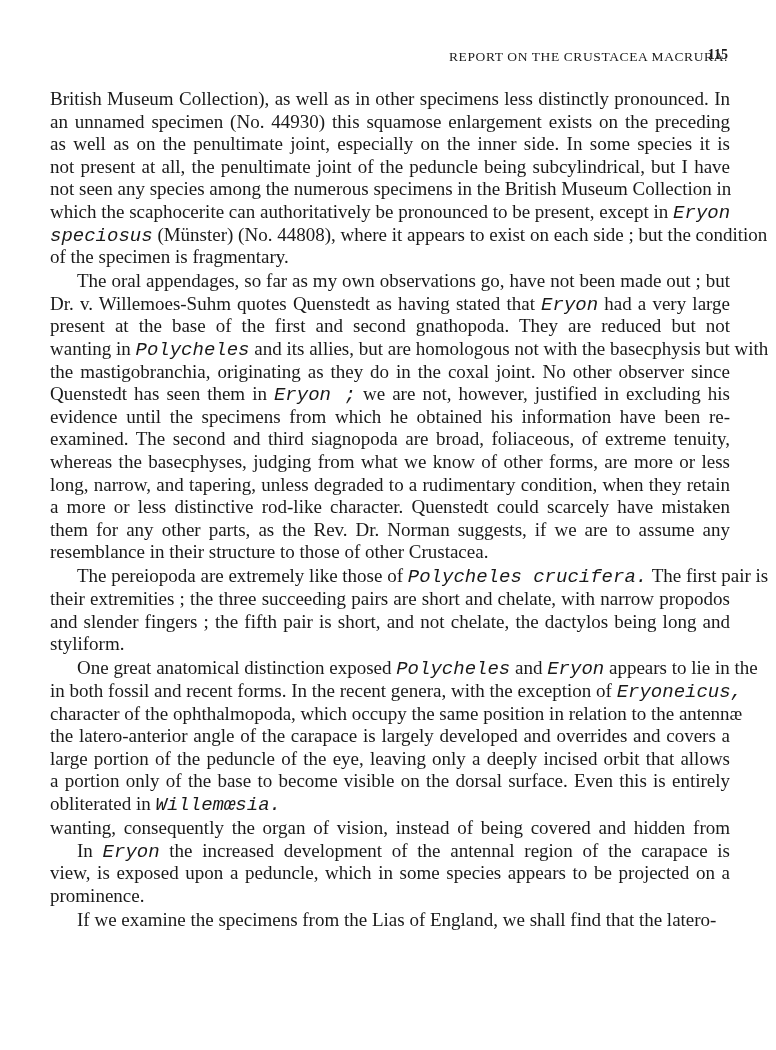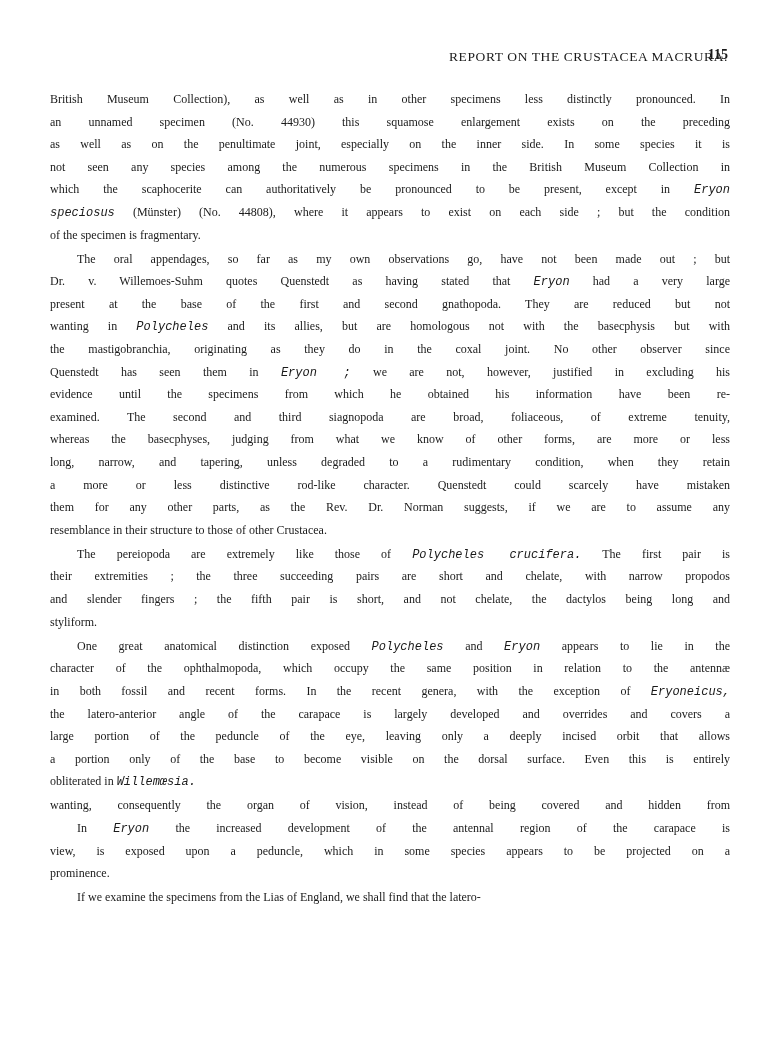--- a/index.html
+++ b/index.html
@@ -18,21 +18,21 @@
     font-size: 13.5px; letter-spacing: 0.6px; top: 2px;
   }
   .page-number {
     position: absolute; right: 0; top: 0;
     font-family: "Liberation Serif", serif;
     font-size: 14px; font-weight: bold;
   }
   .body-text {
     position: absolute; top: 88px; left: 50px; width: 680px;
     font-family: "Liberation Serif", serif;
-    font-size: 12px; line-height: 22.6px;
+    font-size: 19px; line-height: 22.6px;
   }
   .line {
     display: block; white-space: nowrap; text-align: justify;
     text-align-last: justify; height: 22.6px; overflow: visible;
   }
   .line.last { text-align-last: left; }
   .line.indent { padding-left: 27px; }
   .para-gap { height: 1.5px; }
   em { font-style: italic; font-family: Liberation Mono, monospace; }
 </style>
@@ -42,20 +42,21 @@
 <div class="page">
   <div class="running-head">
     <span class="running-title">REPORT ON THE CRUSTACEA MACRURA.</span>
     <span class="page-number">115</span>
   </div>
   <div class="body-text" id="body-text">
       <div>
         <span class="line"><span>British Museum Collection), as well as in other specimens less distinctly pronounced.   In</span></span>
         <span class="line"><span>an unnamed specimen (No. 44930) this squamose enlargement exists on the preceding</span></span>
         <span class="line"><span>as well as on the penultimate joint, especially on the inner side.   In some species it is</span></span>
+        <span class="line"><span>not present at all, the penultimate joint of the peduncle being subcylindrical, but I have</span></span>
         <span class="line"><span>not seen any species among the numerous specimens in the British Museum Collection in</span></span>
         <span class="line"><span>which the scaphocerite can authoritatively be pronounced to be present, except in </span><em>Eryon</em></span>
         <span class="line"><em>speciosus</em><span> (Münster) (No. 44808), where it appears to exist on each side ; but the condition</span></span>
         <span class="line last"><span>of the specimen is fragmentary.</span></span>
       </div>
       <div class="para-gap"></div>
       <div>
         <span class="line indent"><span>The oral appendages, so far as my own observations go, have not been made out ; but</span></span>
         <span class="line"><span>Dr. v. Willemoes-Suhm quotes Quenstedt as having stated that </span><em>Eryon</em><span> had a very large</span></span>
         <span class="line"><span>present at the base of the first and second gnathopoda.   They are reduced but not</span></span>
@@ -73,22 +74,22 @@
       <div class="para-gap"></div>
       <div>
         <span class="line indent"><span>The pereiopoda are extremely like those of </span><em>Polycheles crucifera.</em><span>   The first pair is</span></span>
         <span class="line"><span>their extremities ; the three succeeding pairs are short and chelate, with narrow propodos</span></span>
         <span class="line"><span>and slender fingers ;  the fifth pair is short, and not chelate, the dactylos being long and</span></span>
         <span class="line last"><span>styliform.</span></span>
       </div>
       <div class="para-gap"></div>
       <div>
         <span class="line indent"><span>One great anatomical distinction exposed </span><em>Polycheles</em><span> and </span><em>Eryon</em><span> appears to lie in the</span></span>
+        <span class="line"><span>in both fossil and recent forms.   In the recent genera, with the exception of </span><em>Eryoneicus,</em></span>
         <span class="line"><span>character of the ophthalmopoda, which occupy the same position in relation to the antennæ</span></span>
-        <span class="line"><span>in both fossil and recent forms.   In the recent genera, with the exception of </span><em>Eryoneicus,</em></span>
         <span class="line"><span>the latero-anterior angle of the carapace is largely developed and overrides and covers a</span></span>
         <span class="line"><span>large portion of the peduncle of the eye, leaving only a deeply incised orbit that allows</span></span>
         <span class="line"><span>a portion only of the base to become visible on the dorsal surface.   Even this is entirely</span></span>
         <span class="line last"><span>obliterated in </span><em>Willemœsia.</em></span>
       </div>
       <div class="para-gap"></div>
       <div>
         <span class="line"><span>wanting, consequently the organ of vision, instead of being covered and hidden from</span></span>
         <span class="line indent"><span>In </span><em>Eryon</em><span> the increased development of the antennal region of the carapace is</span></span>
         <span class="line"><span>view, is exposed upon a peduncle, which in some species appears to be projected on a</span></span>

